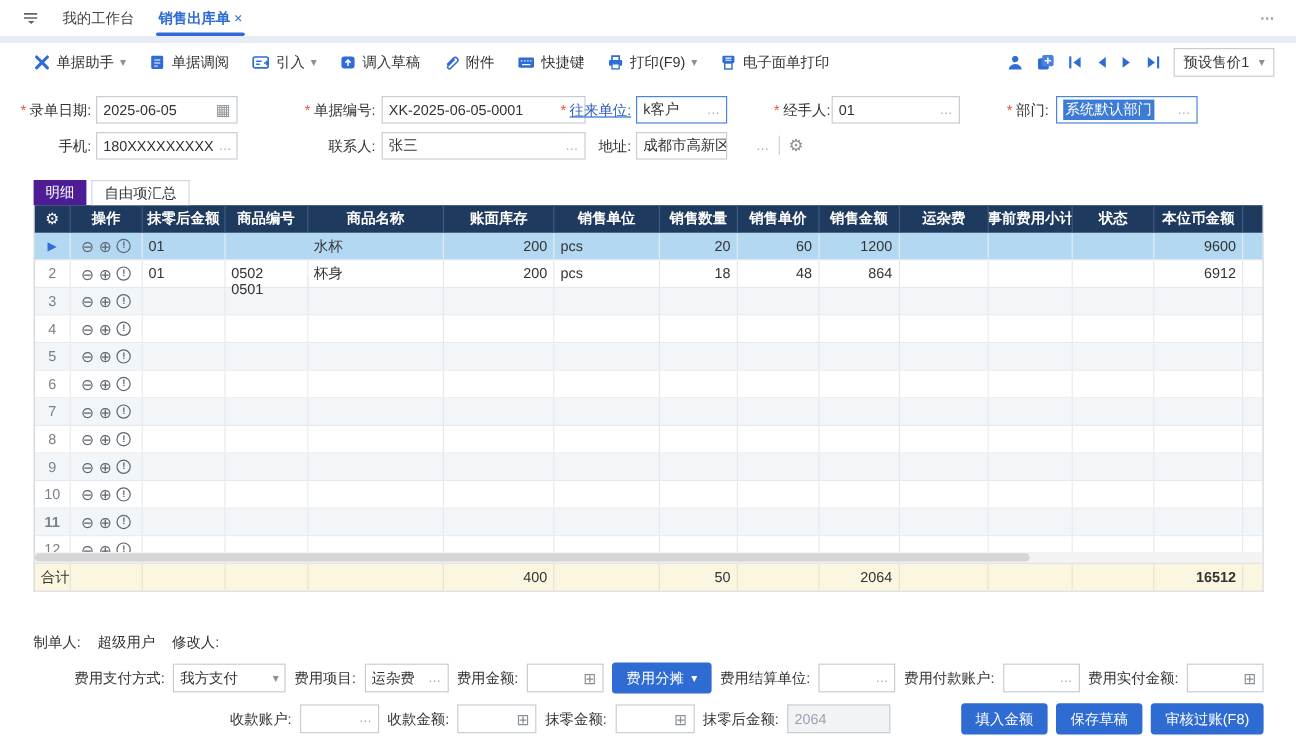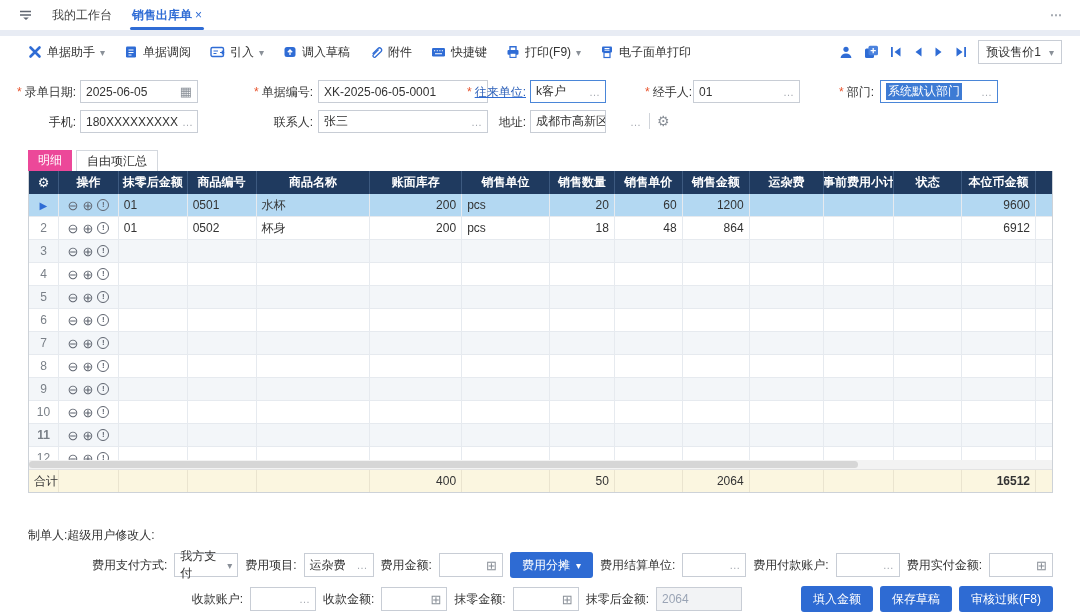--- a/index.html
+++ b/index.html
@@ -28,21 +28,21 @@
   .ffield{position:absolute;height:23px;border:1px solid #c8cdd5;background:#fff;display:flex;align-items:center;justify-content:space-between;gap:4px;padding:0 5px;cursor:text;white-space:nowrap;overflow:hidden}
   .ffield.focus{border-color:#4a86d8}
   .dots{color:#a5a9b0;font-size:11px;flex:none}
   .icon-gray{color:#8a9098;font-size:13px;line-height:1;flex:none}
   .seltext{background:#3d7bd4;color:#fff;padding:0 2px}
   .divider{position:absolute;width:1px;height:16px;background:#d0d4da}
   .gear-out{position:absolute;color:#8a9098;font-size:14px;cursor:pointer}
   
   .dtabs{margin:12px 0 0 28px;display:flex;align-items:flex-end}
   .dtab{height:21px;line-height:21px;padding:0 10px;cursor:pointer}
-  .dtab.active{background:#ec4899;color:#fff}
+  .dtab.active{background:#4c1d95;color:#fff}
   .dtab.plain{border:1px solid #d4d8de;border-bottom:none;background:#fff;margin-left:4px}
   
   .grid{margin-left:28px;width:1025px;border:1px solid #cdd2d8;border-top:none}
   .gridhead{display:flex;background:#1f3a5f;height:23px;color:#fff;font-weight:bold}
   .hc{display:flex;align-items:center;justify-content:center;border-right:1px solid #3d5a80;height:100%;overflow:hidden;white-space:nowrap;cursor:pointer}
   .hc.fill{border-right:none;cursor:default}
   .gearc{width:30px;font-weight:normal;font-size:13px}
   .gridbody{height:266px;overflow:hidden}
   .grow{display:flex;height:23px;border-bottom:1px solid #e6eaef;background:#fff;cursor:pointer}
   .grow.stripe{background:#f3f6f9}
@@ -53,21 +53,21 @@
   .opc{justify-content:center;gap:4px;color:#5f6570}
   .opico{font-size:13px;line-height:1;cursor:pointer}
   .bang{width:12px;height:12px;border:1.2px solid #5f6570;border-radius:50%;font-size:8px;font-weight:bold;display:inline-flex;align-items:center;justify-content:center;line-height:1}
   .selmark{color:#2f6cd5;font-size:10px}
   .hscroll{height:10px;background:#f3f3f3;position:relative;border-bottom:1px solid #e3e3e3;cursor:pointer}
   .thumb{position:absolute;left:0;top:1px;height:7px;width:81%;background:#d6d6d6;border-radius:4px}
   .gridtotal{display:flex;height:22px;background:#fbf6e0}
   .tc{display:flex;align-items:center;padding:0 5px;border-right:1px solid #eae4cf;height:100%;overflow:hidden;white-space:nowrap}
   .tc.fill{border-right:none}
   
-  .frowA{margin:34px 0 0 28px;display:flex;align-items:center}
+  .frowA{margin:34px 0 0 28px;display:flex;gap:14px;align-items:center}
   .frowB,.frowC{display:flex;align-items:center;justify-content:flex-end;gap:7px;padding-right:27px;margin-top:8px}
   .fl{white-space:nowrap}
   .sfield{height:24px;border:1px solid #c8cdd5;background:#fff;display:flex;align-items:center;justify-content:space-between;gap:4px;padding:0 5px;cursor:text}
   .sfield.ro{background:#f2f3f5;color:#9aa4b5}
   .selectbox{cursor:pointer}
   .bluebtn{background:#2e6bd3;color:#fff;border-radius:3px;height:26px;display:flex;align-items:center;justify-content:center;gap:6px;padding:0 12px;cursor:pointer;white-space:nowrap}
   .gapL{margin-left:52px}
 </style>
 </head>
 <body>
@@ -288,21 +288,21 @@
       <div class="grow sel">
         <div class="gc rowno" style="width: 30px; justify-content: center;">
           <div class="selmark">▶</div>
         </div>
         <div class="gc opc" style="width: 60px; justify-content: center;">
           <div class="opico">⊖</div>
           <div class="opico">⊕</div>
           <div class="opico bang">!</div>
         </div>
         <div class="gc" style="width: 69px;">01</div>
-        <div class="gc" style="width: 69px;">0501</div>
+        <div class="gc" style="width: 69px; margin-top: 36px;">0501</div>
         <div class="gc" style="width: 114px;">水杯</div>
         <div class="gc" style="width: 92px; justify-content: flex-end;">200</div>
         <div class="gc" style="width: 88px;">pcs</div>
         <div class="gc" style="width: 65px; justify-content: flex-end;">20</div>
         <div class="gc" style="width: 68px; justify-content: flex-end;">60</div>
         <div class="gc" style="width: 67px; justify-content: flex-end;">1200</div>
         <div class="gc" style="width: 75px; justify-content: flex-end;"></div>
         <div class="gc" style="width: 70px; justify-content: flex-end;"></div>
         <div class="gc" style="width: 68px; justify-content: center;"></div>
         <div class="gc" style="width: 74px; justify-content: flex-end;">9600</div>
@@ -563,21 +563,21 @@
 </div>
 
 <div class="frowA">
   <span>制单人:</span>
   <span>超级用户</span>
   <span>修改人:</span>
 </div>
 
 <div class="frowB">
   <span class="fl">费用支付方式:</span>
-  <div class="sfield selectbox" style="width:64px">
+  <div class="sfield selectbox" style="width:94px">
       <span>我方支付</span>
       <span class="caret">▾</span>
     </div>
   <span class="fl">费用项目:</span>
   <div class="sfield" style="width:70px">
       <span>运杂费</span>
       <span class="dots">…</span>
     </div>
   <span class="fl">费用金额:</span>
   <div class="sfield" style="width:64px">

